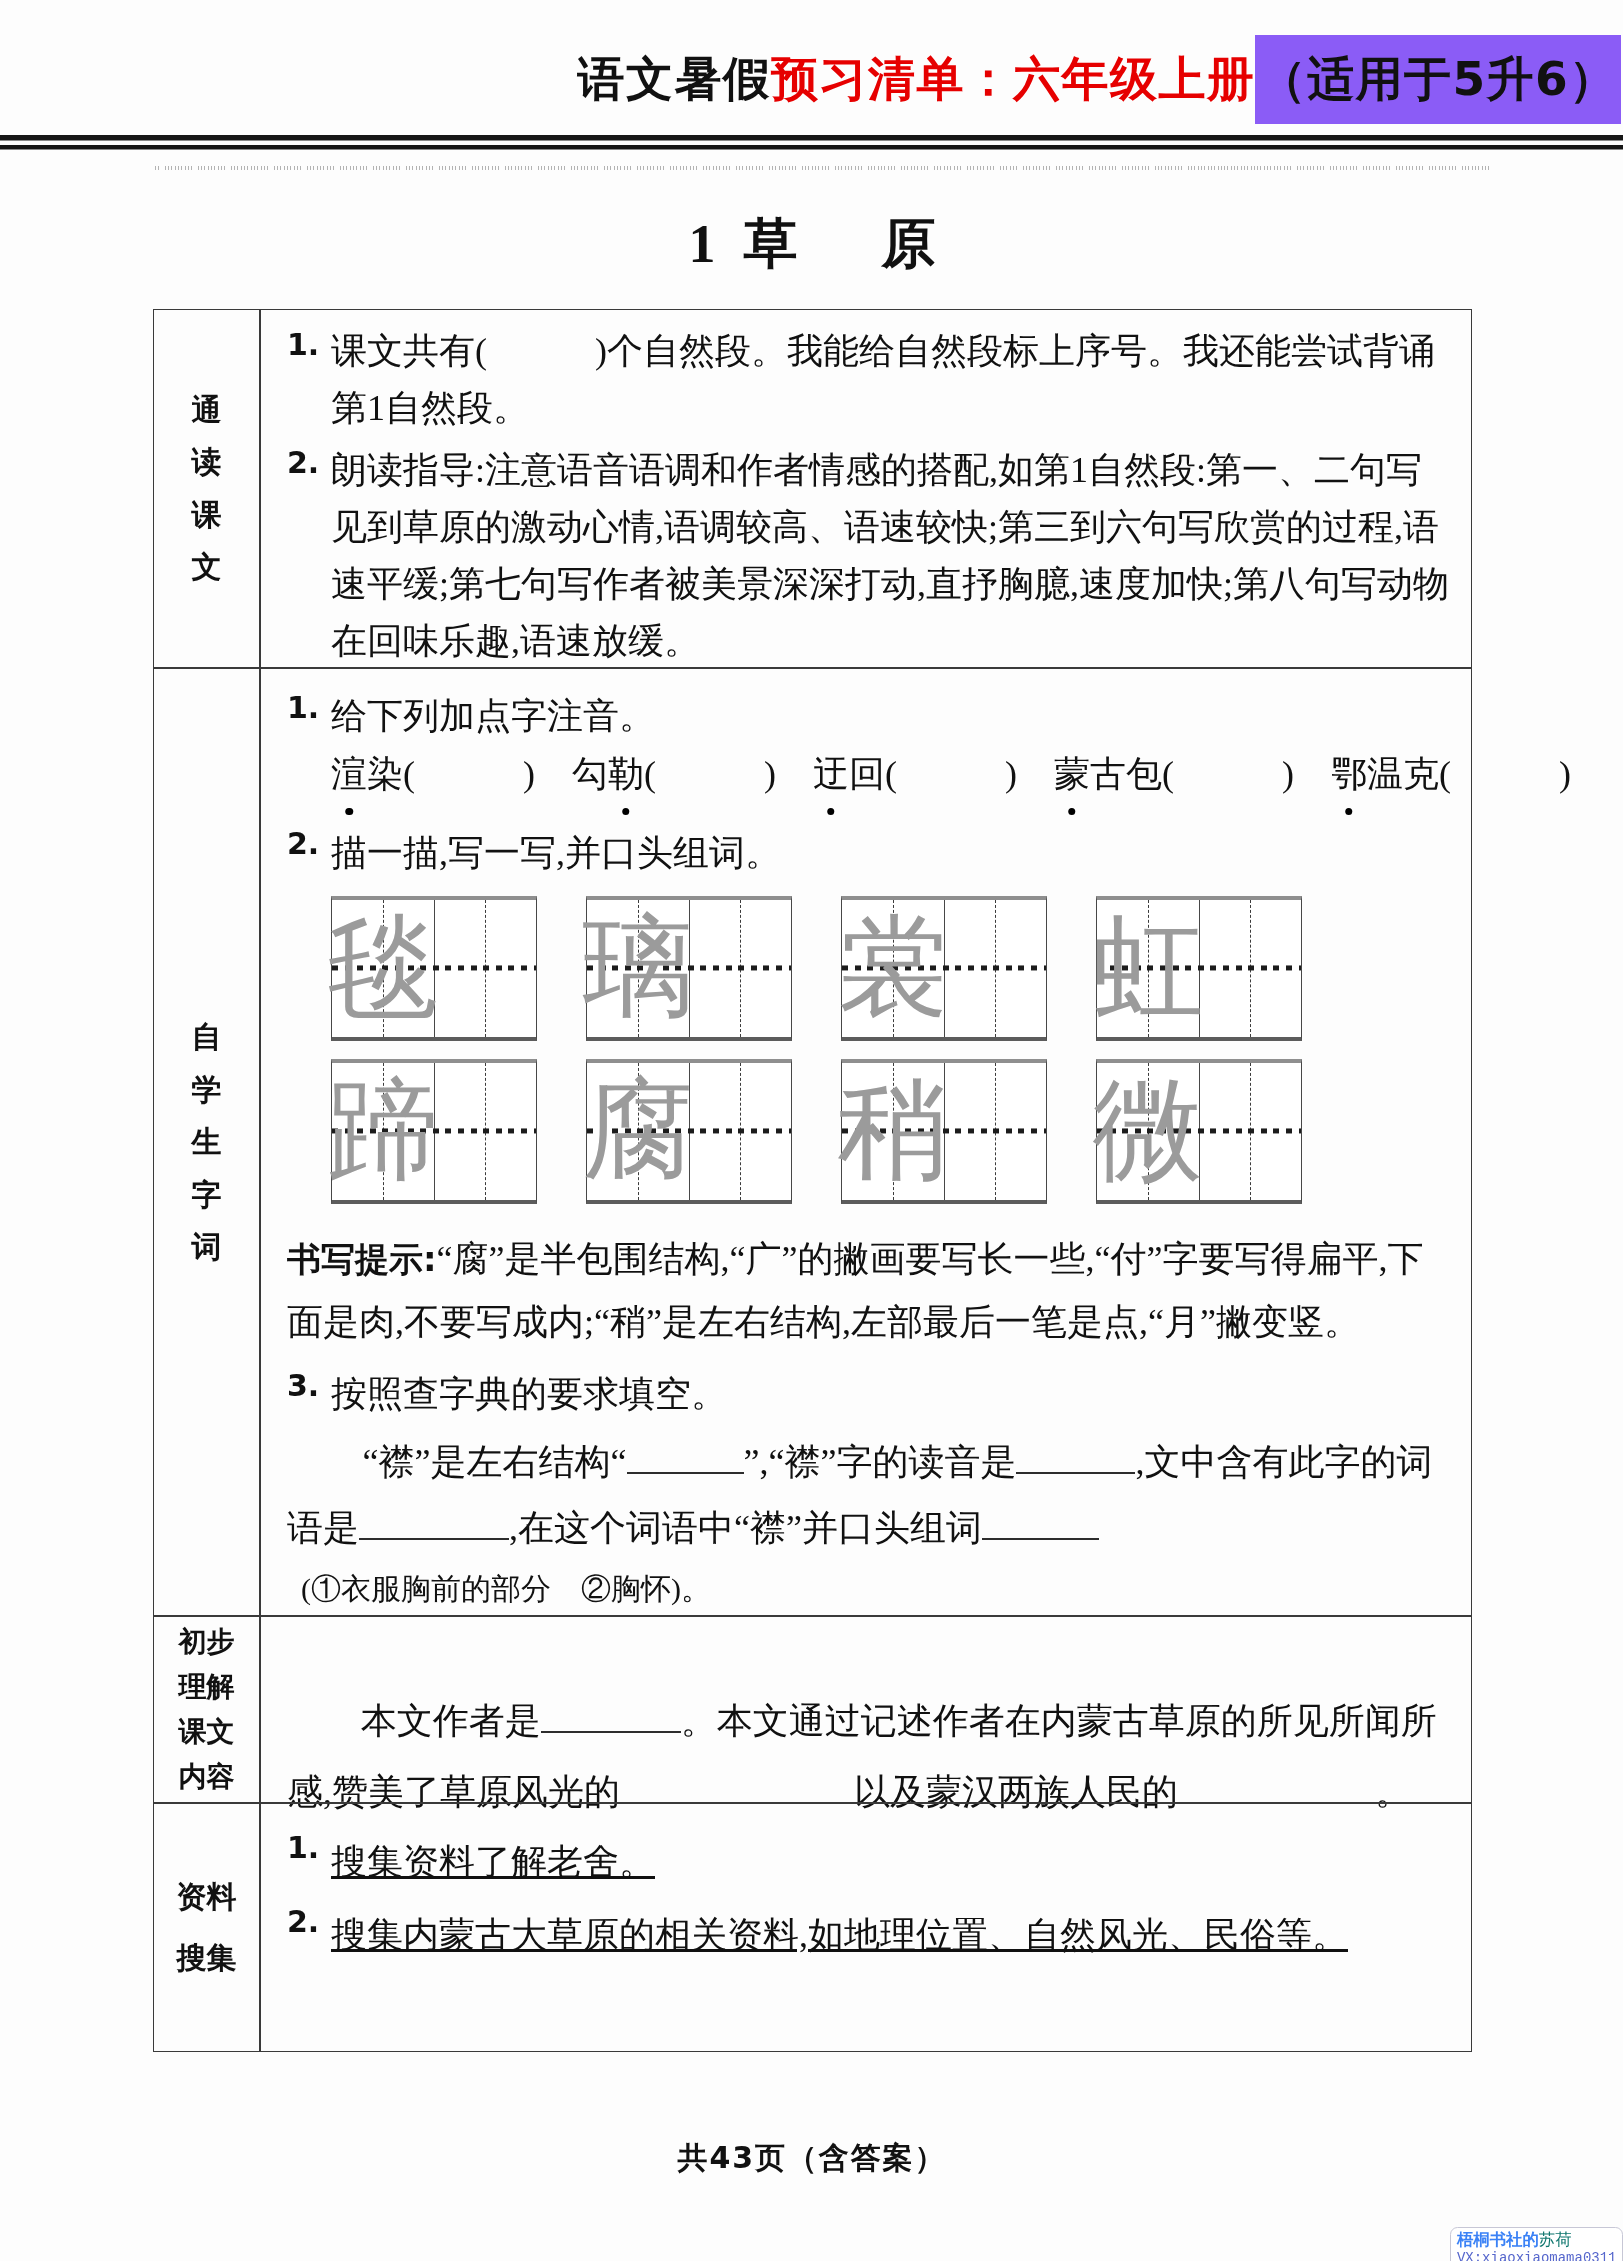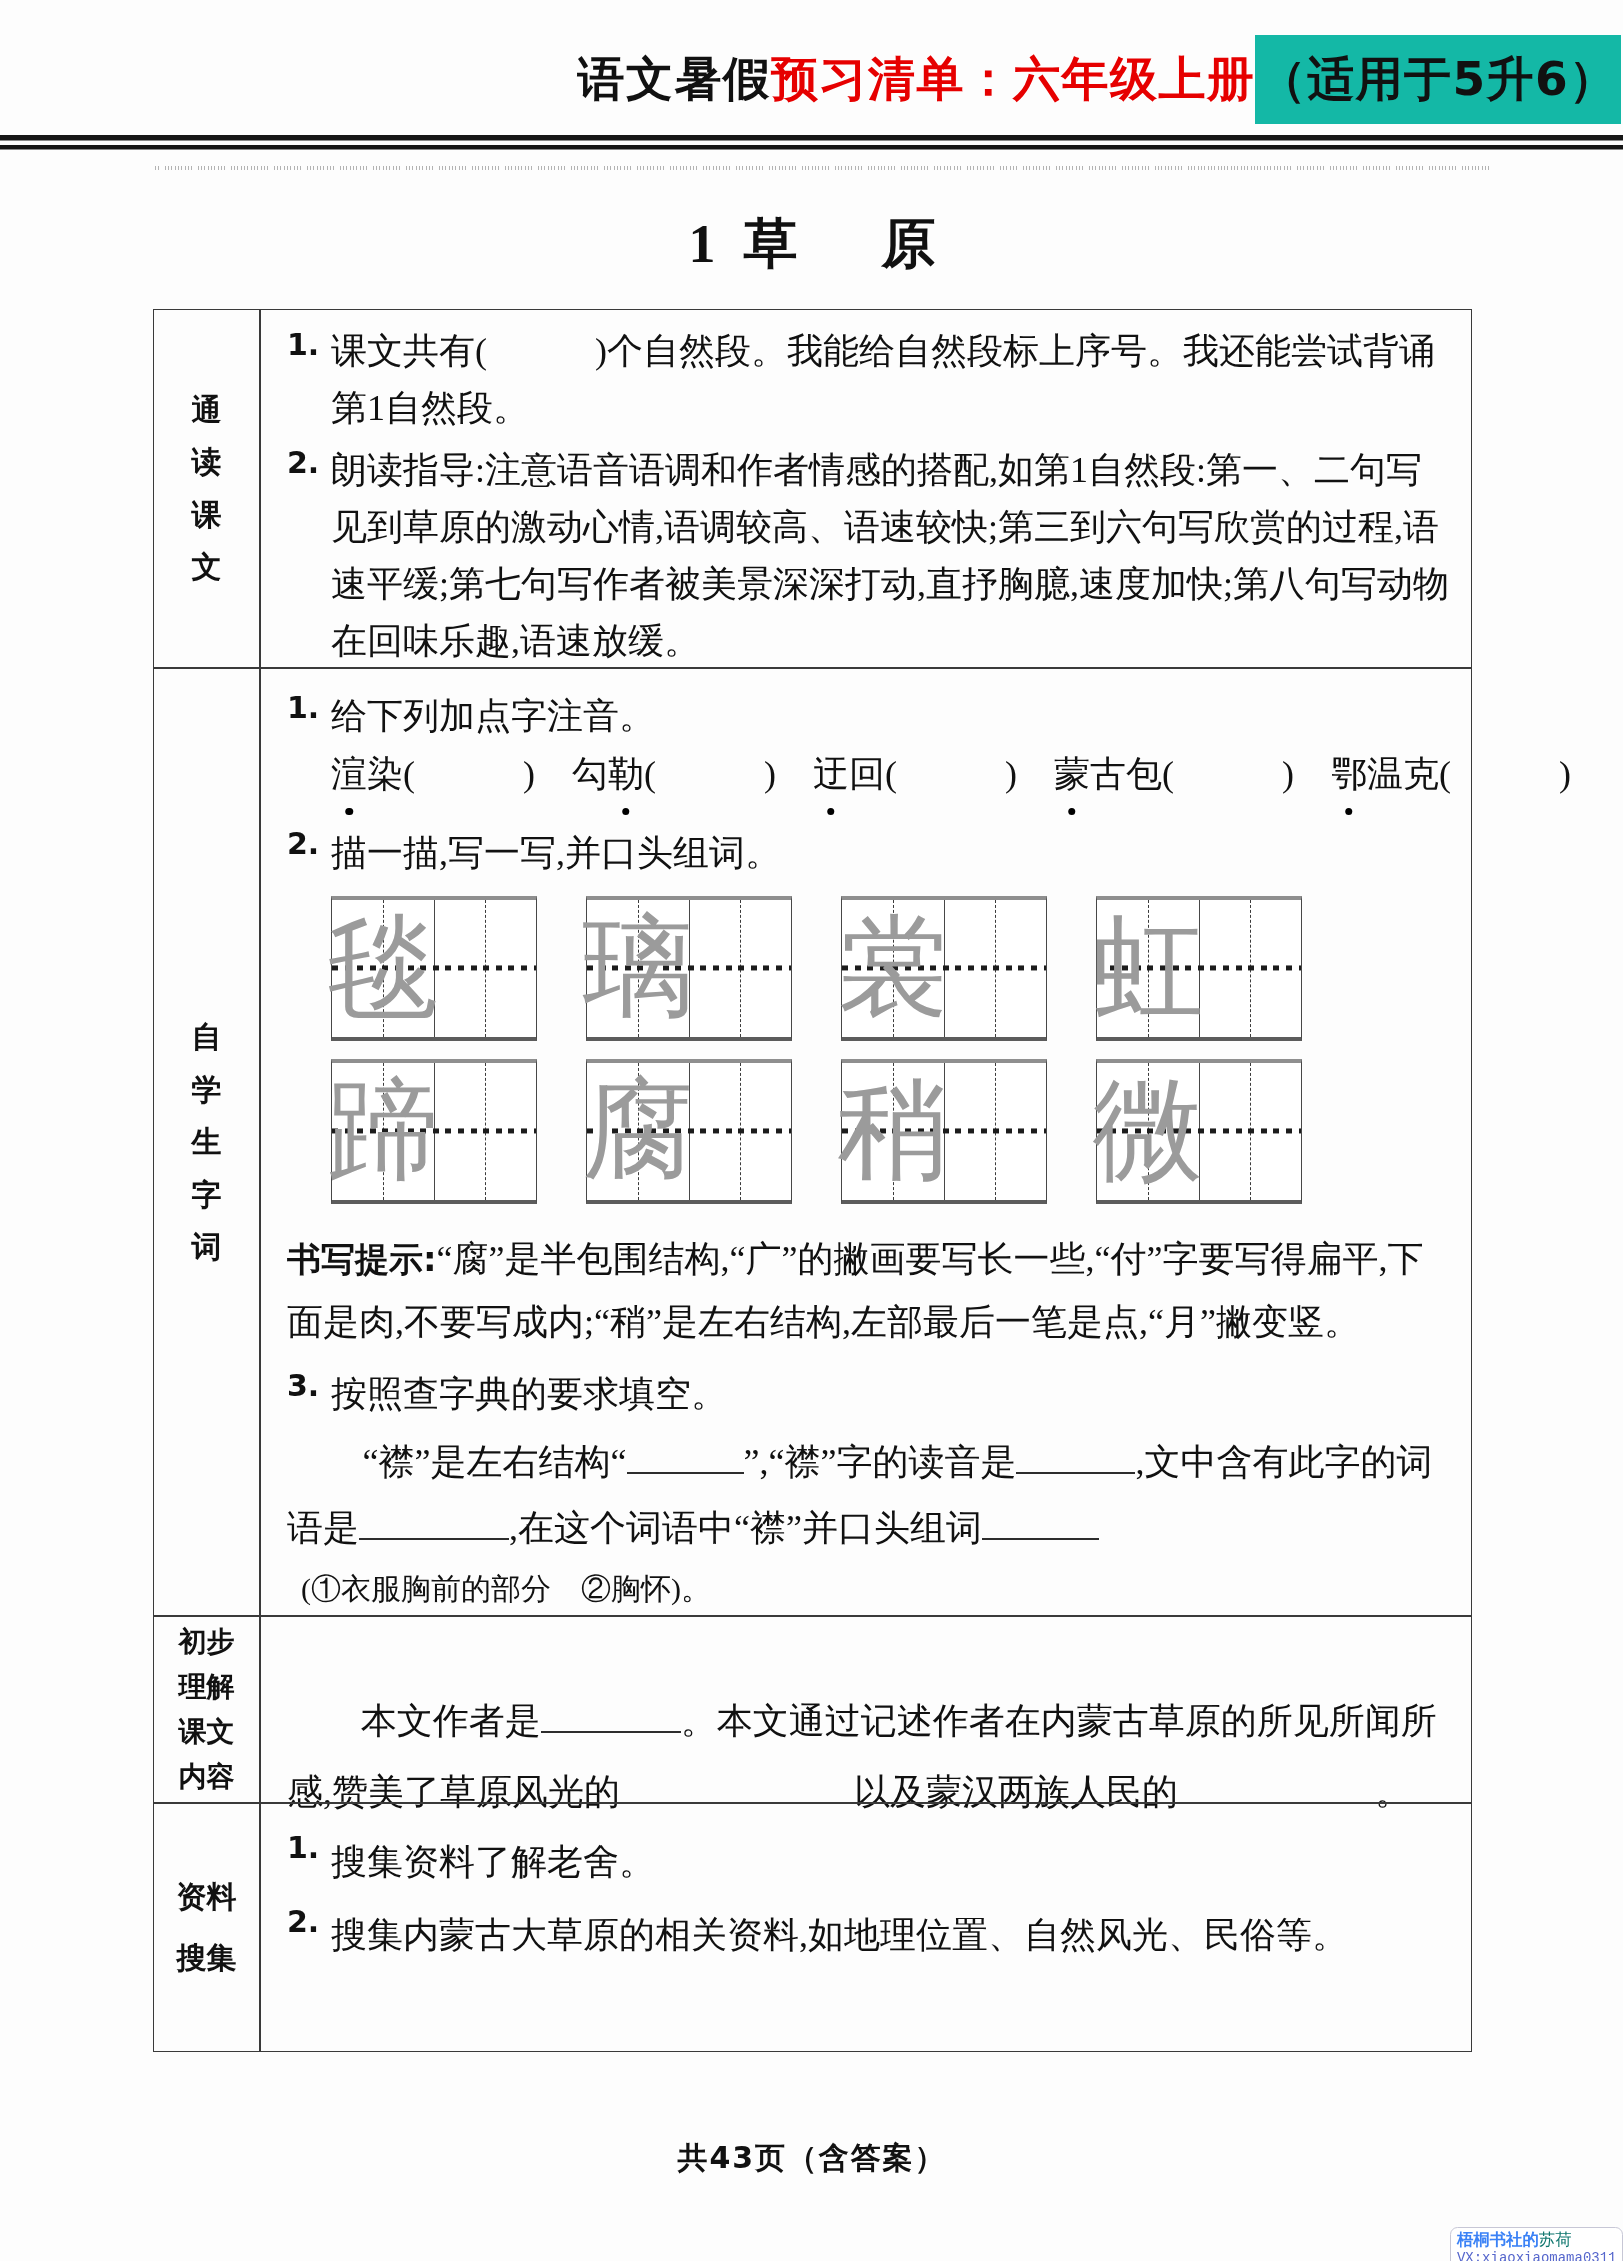--- a/index.html
+++ b/index.html
@@ -9,21 +9,21 @@
     font-family:"Liberation Serif","DejaVu Serif",serif;
     overflow:hidden;
   }
   
   .hdr{
     position:absolute;top:55px;right:2.8px;white-space:nowrap;
     font-family:"DejaVu Sans","Liberation Sans",sans-serif;
     font-weight:bold;font-size:47px;letter-spacing:1.4px;line-height:1;
   }
   .hdr .red{color:#e60000;}
-  .hdr .hl{background:#14b8a6;padding:16px 3.7px 18px 3.7px;}
+  .hdr .hl{background:#8b5cf6;padding:16px 3.7px 18px 3.7px;}
   
   .rule1{position:absolute;left:0;top:135px;width:1624px;height:4.7px;background:#161616;border-bottom:1.4px solid #8a8a8a;}
   .rule2{position:absolute;left:0;top:145px;width:1624px;height:3.7px;background:#161616;border-bottom:1.4px solid #8a8a8a;}
   .dotline{
     position:absolute;left:155px;top:166px;width:1334px;height:4.2px;
     background:repeating-linear-gradient(90deg,#9a9a9a 0 0.9px,transparent 0.9px 3.3px);
     opacity:.75;
   }
   
   .title{
@@ -58,21 +58,21 @@
   
   .li{display:flex;align-items:flex-start;}
   .li .num{
     flex:0 0 44px;width:44px;
     font-family:"DejaVu Sans","Liberation Sans",sans-serif;
     font-weight:bold;font-size:30px;padding-top:3.7px;line-height:inherit;
   }
   .li .txt{flex:1;min-width:0;}
   .r1 .li .txt{line-height:57px;}
   .r1 .li + .li{margin-top:4.7px;}
-  .r4 .li .txt{line-height:70px;}
+  .r4 .li .txt{line-height:70px;text-decoration:underline;}
   .r4 .li + .li{margin-top:3.7px;}
   .r2 .li .txt{line-height:60px;}
   
   .pinyin{
     display:flex;flex-wrap:nowrap;gap:37px;margin:6.6px 0 27px 44px;
     font-size:36px;line-height:1.2;white-space:pre;
   }
   .dotchar{position:relative;display:inline-block;}
   .dotchar::after{
     content:'';position:absolute;left:50%;bottom:-19.7px;transform:translateX(-50%);

